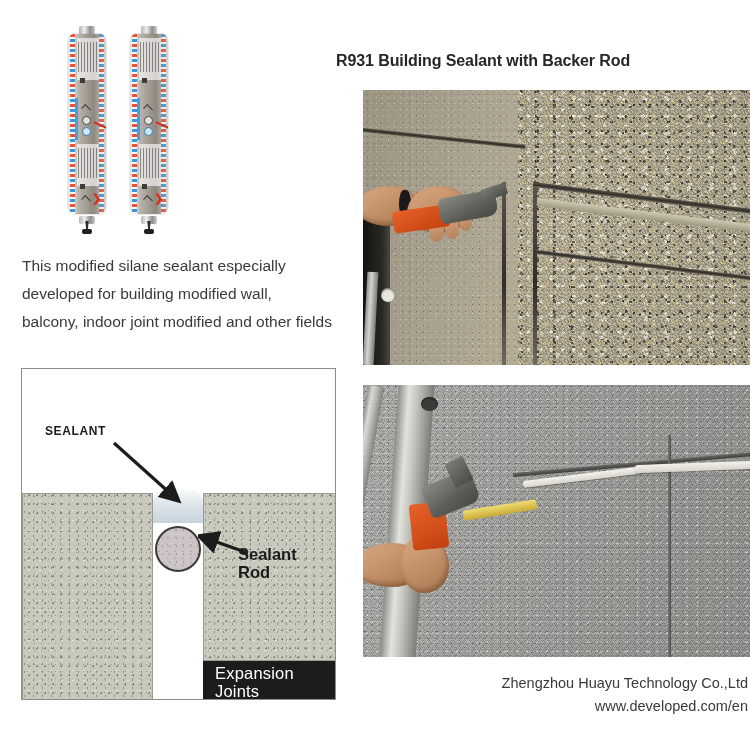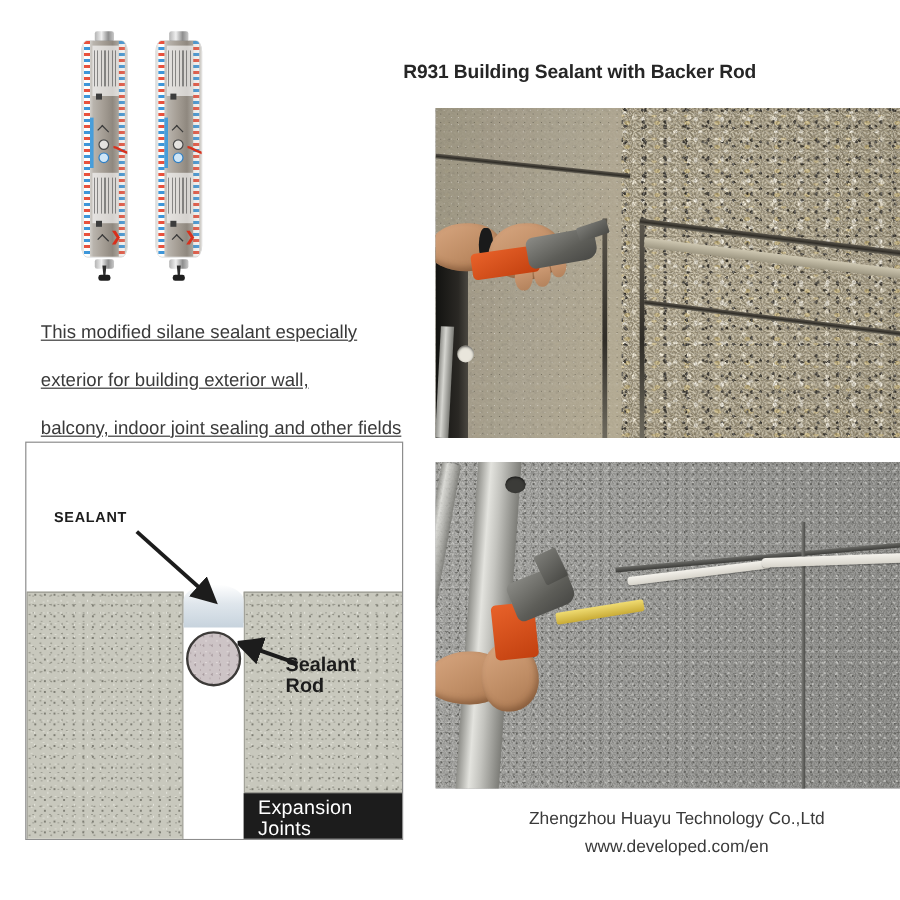--- a/index.html
+++ b/index.html
@@ -171,21 +171,21 @@
   }
 
   
   #description {
     left: 22px; top: 252px;
     width: 336px;
     font-size: 15.5px;
     line-height: 28px;
     color: #3a3a3a;
   }
-  #description p { margin: 12px; text-decoration: underline; }
+  #description p { margin: 0; }
 
   
   .photo {
     overflow: hidden;
     background: #888;
   }
   #photo-top   { left: 363px; top: 90px;  width: 387px; height: 275px; }
   #photo-bottom{ left: 363px; top: 385px; width: 387px; height: 272px; }
 
   
@@ -406,21 +406,21 @@
     font-weight: bold;
     line-height: 18px;
     color: #1c1c1c;
   }
   .diag-arrow { position: absolute; }
 
   
   #footer {
     left: 380px; top: 672px;
     width: 368px;
-    text-align: center;
+    text-align: right;
     font-size: 14.5px;
     line-height: 23px;
     color: #3a3a3a;
   }
   #footer div { margin: 0; }
 </style>
 </head>
 <body>
 
 <div class="abs" id="product-shot">
@@ -471,22 +471,22 @@
     <div class="crimp bot"></div>
     <div class="nozzle"></div>
     <div class="nozzle-cap"></div>
   </div>
 </div>
 
 <div class="abs" id="headline">R931 Building Sealant with Backer Rod</div>
 
 <div class="abs" id="description">
   <p>This modified silane sealant especially</p>
-  <p>exterior for building exterior wall,</p>
-  <p>balcony, indoor joint sealing and other fields</p>
+  <p>developed for building modified wall,</p>
+  <p>balcony, indoor joint modified and other fields</p>
 </div>
 
 <div class="abs photo" id="photo-top">
   <div class="wall-aggregate"></div>
   <div class="wall-agg-fine"></div>
   <div class="smooth-panel-left"></div>
   <div class="dark-reveal"></div>
 
   <div class="joint" style="left:0;top:38px;width:42%;height:4px;transform:rotate(6deg);transform-origin:left center;"></div>
   <div class="joint" style="left:36%;top:92px;width:4px;height:183px;"></div>

